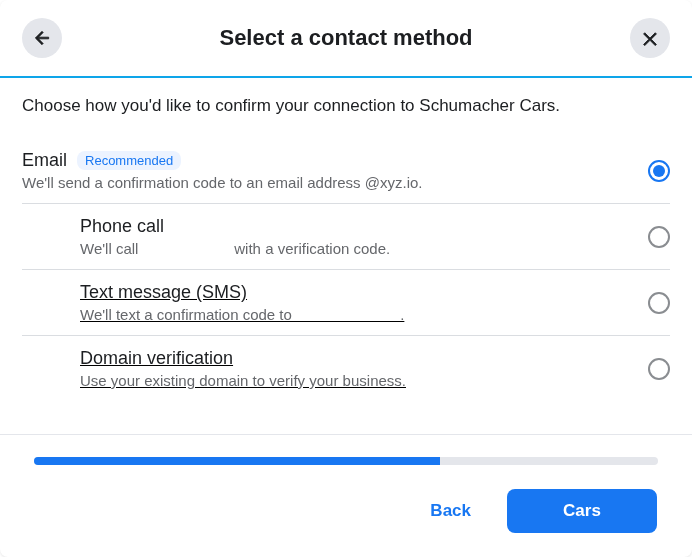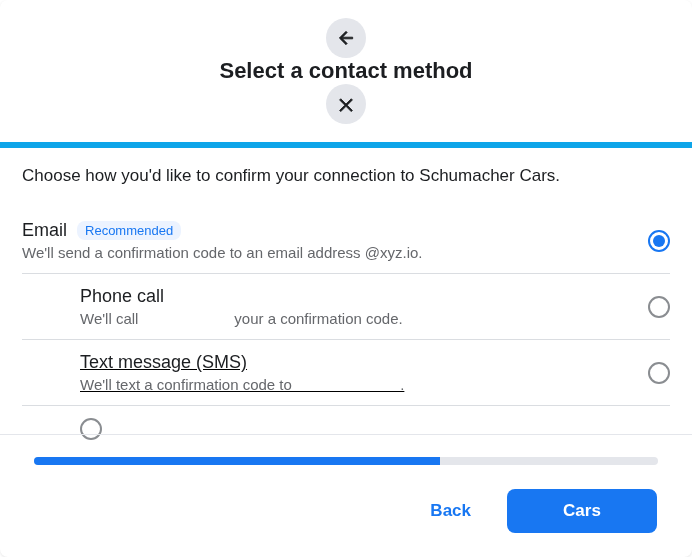--- a/index.html
+++ b/index.html
@@ -11,22 +11,21 @@
     overflow: hidden;
     position: relative;
     border-radius: 8px;
     box-shadow: 0 1px 3px rgba(0,0,0,0.1);
   }
   .header {
     display: flex;
     align-items: center;
     justify-content: space-between;
     padding: 18px 22px;
-    border-bottom: 6px solid #0ea5e9;
-    flex-direction: column;
+    border-bottom: 2px solid #0ea5e9;
   }
   .icon-btn {
     width: 40px;
     height: 40px;
     border-radius: 50%;
     background: #e4e6eb;
     display: flex;
     align-items: center;
     justify-content: center;
     cursor: pointer;
@@ -141,21 +140,21 @@
       <div class="option-block" style="border-top:1px solid #dadde1; margin-left:-58px; padding-left:0;">
         <div style="width:58px; display:flex; justify-content:flex-start;">
           <div class="opt-icon">
             <svg viewBox="0 0 24 24">
                 <path d="M6 3c-1 0-2 1-2 2 0 8 7 15 15 15 1 0 2-1 2-2v-3l-5-1-2 2c-3-1-5-3-6-6l2-2-1-5H6z"></path>
               </svg>
           </div>
         </div>
         <div class="opt-body" style="cursor:pointer;">
           <div class="opt-title">Phone call</div>
-          <div class="opt-desc" style="white-space:pre;">We'll call                       your a confirmation code.</div>
+          <div class="opt-desc" style="white-space:pre;">We'll call                       with a verification code.</div>
         </div>
         <div class="radio"></div>
       </div>
 
       <div class="option-block" style="border-top:1px solid #dadde1; margin-left:-58px; padding-left:0;">
         <div style="width:58px; display:flex; justify-content:flex-start;">
           <div class="opt-icon">
             <svg viewBox="0 0 24 24">
                 <path d="M4 4h16v12H9l-5 4V4z"></path>
                 <path d="M6 7h12v10H11l-5 3V7z" transform="translate(1 -1)"></path>
@@ -171,20 +170,24 @@
 
       <div class="option-block" style="border-top:1px solid #dadde1; margin-left:-58px; padding-left:0;">
         <div style="width:58px; display:flex; justify-content:flex-start;">
           <div class="opt-icon">
             <svg viewBox="0 0 24 24">
                 <circle cx="12" cy="12" r="9"></circle>
                 <path d="M3 12h18M12 3c3 3 3 15 0 18M12 3c-3 3-3 15 0 18"></path>
               </svg>
           </div>
         </div>
+        <div class="opt-body" style="cursor:pointer;">
+          <div class="opt-title">Domain verification</div>
+          <div class="opt-desc">Use your existing domain to verify your business.</div>
+        </div>
         <div class="radio"></div>
       </div>
 
     </div>
   </div>
 </div>
 
 <div class="progress-area">
   <div class="progress-bar">
     <div class="progress-fill" style="width:65%"></div>

